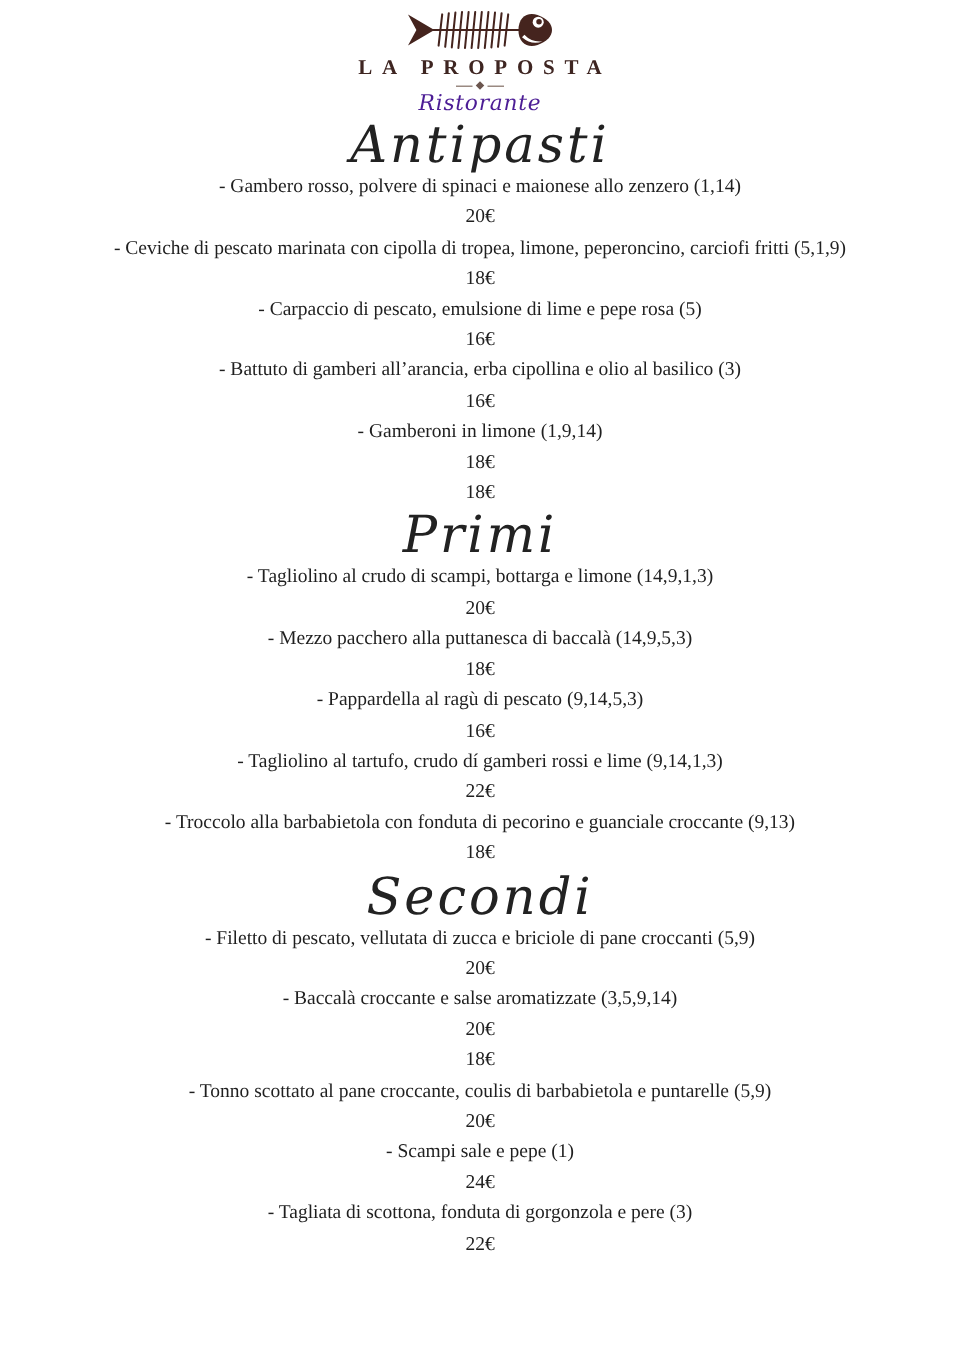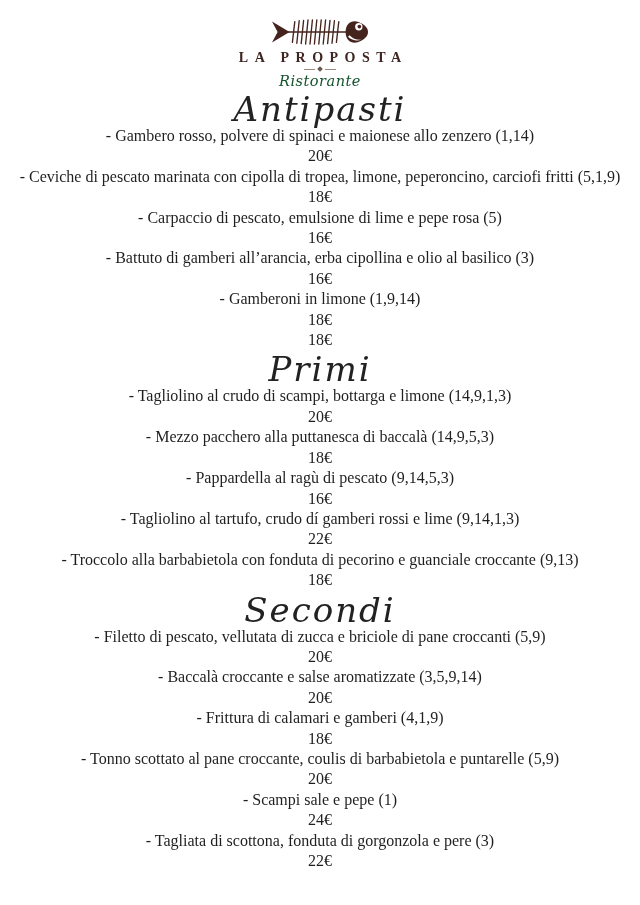--- a/index.html
+++ b/index.html
@@ -3,47 +3,47 @@
 <meta charset="utf-8">
 <style>
   html, body { margin: 0; padding: 0; }
   body {
     width: 640px; height: 905px;
     background: #ffffff;
     font-family: "Liberation Serif", "DejaVu Serif", serif;
     color: #1d1d1d;
     overflow: hidden;
   }
-  .menu-page { width: 640px; height: 905px; text-align: center; box-sizing: border-box; padding-top: 16px; }
+  .menu-page { width: 640px; height: 905px; text-align: center; box-sizing: border-box; padding-top: 4px; }
 
   
   .logo-wrap { line-height: 0; }
   .logo-svg { width: 126px; height: 32px; }
   .brand {
     font-size: 14px; font-weight: bold;
     letter-spacing: 6.5px; text-indent: 6.5px;
     color: #3e2521; margin-top: 2px; line-height: 15px;
   }
   .ornament { display: flex; align-items: center; justify-content: center; gap: 3px; height: 6px; margin-top: 1px; }
   .ornament .rule { width: 11px; height: 1px; background: #9a8a82; }
   .ornament .diamond { width: 4px; height: 4px; background: #6b564e; transform: rotate(45deg); }
   .subtitle {
     font-family: "DejaVu Serif", serif; font-style: italic;
-    font-size: 14.5px; color: #14532d; line-height: 17px; margin-top: 1px;
+    font-size: 14.5px; color: #4c1d95; line-height: 17px; margin-top: 1px;
     letter-spacing: 0.5px;
   }
 
   
   .section-title {
     font-family: "DejaVu Serif", serif; font-style: italic; font-weight: 400;
     font-size: 34px; line-height: 30px; letter-spacing: 2px;
     color: #222222; margin: 4px 0 2px 0;
   }
   .item-name, .item-price {
-    font-size: 16px; line-height: 20.4px;
+    font-size: 13px; line-height: 20.4px;
     color: #1f1f1f; white-space: nowrap;
   }
 </style>
 </head>
 <body>
 
 <div class="menu-page">
 
   <div class="logo-wrap">
     <svg class="logo-svg" viewBox="0 0 126 40" aria-hidden="true">
@@ -135,21 +135,20 @@
     <div class="section-title">Secondi</div>
     <div class="item">
       <div class="item-name">- Filetto di pescato, vellutata di zucca e briciole di pane croccanti (5,9)</div>
       <div class="item-price">20€</div>
     </div>
     <div class="item">
       <div class="item-name">- Baccalà croccante e salse aromatizzate (3,5,9,14)</div>
       <div class="item-price">20€</div>
     </div>
     <div class="item">
-      <div class="item-name">- Frittura di calamari e gamberi (4,1,9)</div>
       <div class="item-price">18€</div>
     </div>
     <div class="item">
       <div class="item-name">- Tonno scottato al pane croccante, coulis di barbabietola e puntarelle  (5,9)</div>
       <div class="item-price">20€</div>
     </div>
     <div class="item">
       <div class="item-name">- Scampi sale e pepe (1)</div>
       <div class="item-price">24€</div>
     </div>

